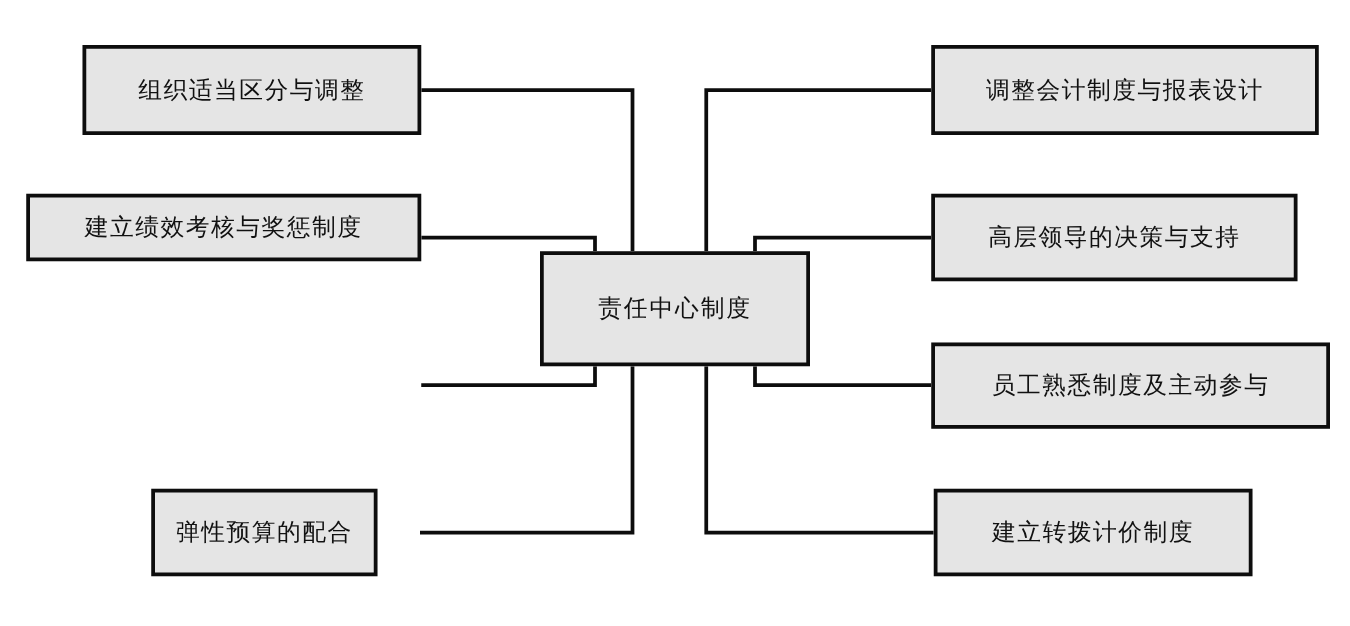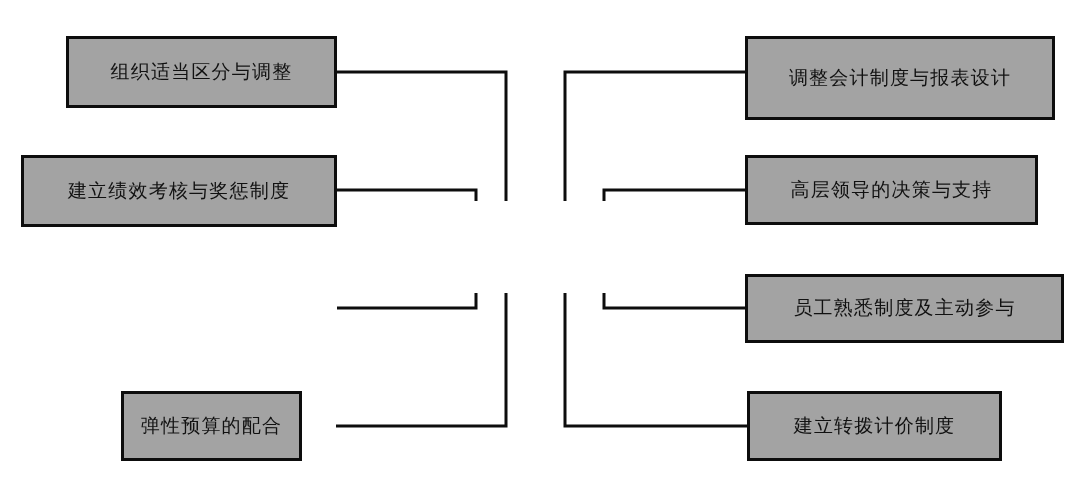--- a/index.html
+++ b/index.html
@@ -25,26 +25,25 @@
     left: 0;
     top: 0;
     width: 1080px;
     height: 501px;
     display: block;
   }
   .node-box {
     position: absolute;
     box-sizing: border-box;
     border: 3px solid #0d0d0d;
-    background: #a3a3a3;
+    background: #e5e5e5;
     display: flex;
     align-items: center;
     justify-content: center;
     text-align: center;
-    font-family: Liberation Serif, serif;
   }
   .node-label {
     font-size: 19px;
     line-height: 1.2;
     color: #111111;
     letter-spacing: 1.2px;
     white-space: nowrap;
     font-weight: 400;
   }
   .center-box {
@@ -65,32 +64,35 @@
         <path d="M 337 190 L 476 190 L 476 201"></path>
         <path d="M 337 308 L 476 308 L 476 293"></path>
         <path d="M 336 426 L 506 426 L 506 293"></path>
         <path d="M 745 72 L 565 72 L 565 201"></path>
         <path d="M 745 190 L 604 190 L 604 201"></path>
         <path d="M 745 308 L 604 308 L 604 293"></path>
         <path d="M 747 426 L 565 426 L 565 293"></path>
       </g>
   </svg>
 
+  <div class="node-box center-box" style="left: 432px; top: 201px; width: 216px; height: 92px;">
+    <span class="node-label">责任中心制度</span>
+  </div>
 
   <div class="node-box" style="left: 66px; top: 36px; width: 271px; height: 72px;">
     <span class="node-label">组织适当区分与调整</span>
   </div>
-  <div class="node-box" style="left: 21px; top: 155px; width: 316px; height: 72px;">
+  <div class="node-box" style="left: 21px; top: 155px; width: 316px; height: 54px;">
     <span class="node-label">建立绩效考核与奖惩制度</span>
   </div>
   <div class="node-box" style="left: 121px; top: 391px; width: 181px; height: 70px;">
     <span class="node-label">弹性预算的配合</span>
   </div>
 
-  <div class="node-box" style="left: 745px; top: 36px; width: 310px; height: 84px; justify-content: center;">
+  <div class="node-box" style="left: 745px; top: 36px; width: 310px; height: 72px; justify-content: center;">
     <span class="node-label">调整会计制度与报表设计</span>
   </div>
   <div class="node-box" style="left: 745px; top: 155px; width: 293px; height: 70px;">
     <span class="node-label">高层领导的决策与支持</span>
   </div>
   <div class="node-box" style="left: 745px; top: 274px; width: 319px; height: 69px;">
     <span class="node-label">员工熟悉制度及主动参与</span>
   </div>
   <div class="node-box" style="left: 747px; top: 391px; width: 255px; height: 70px;">
     <span class="node-label">建立转拨计价制度</span>

